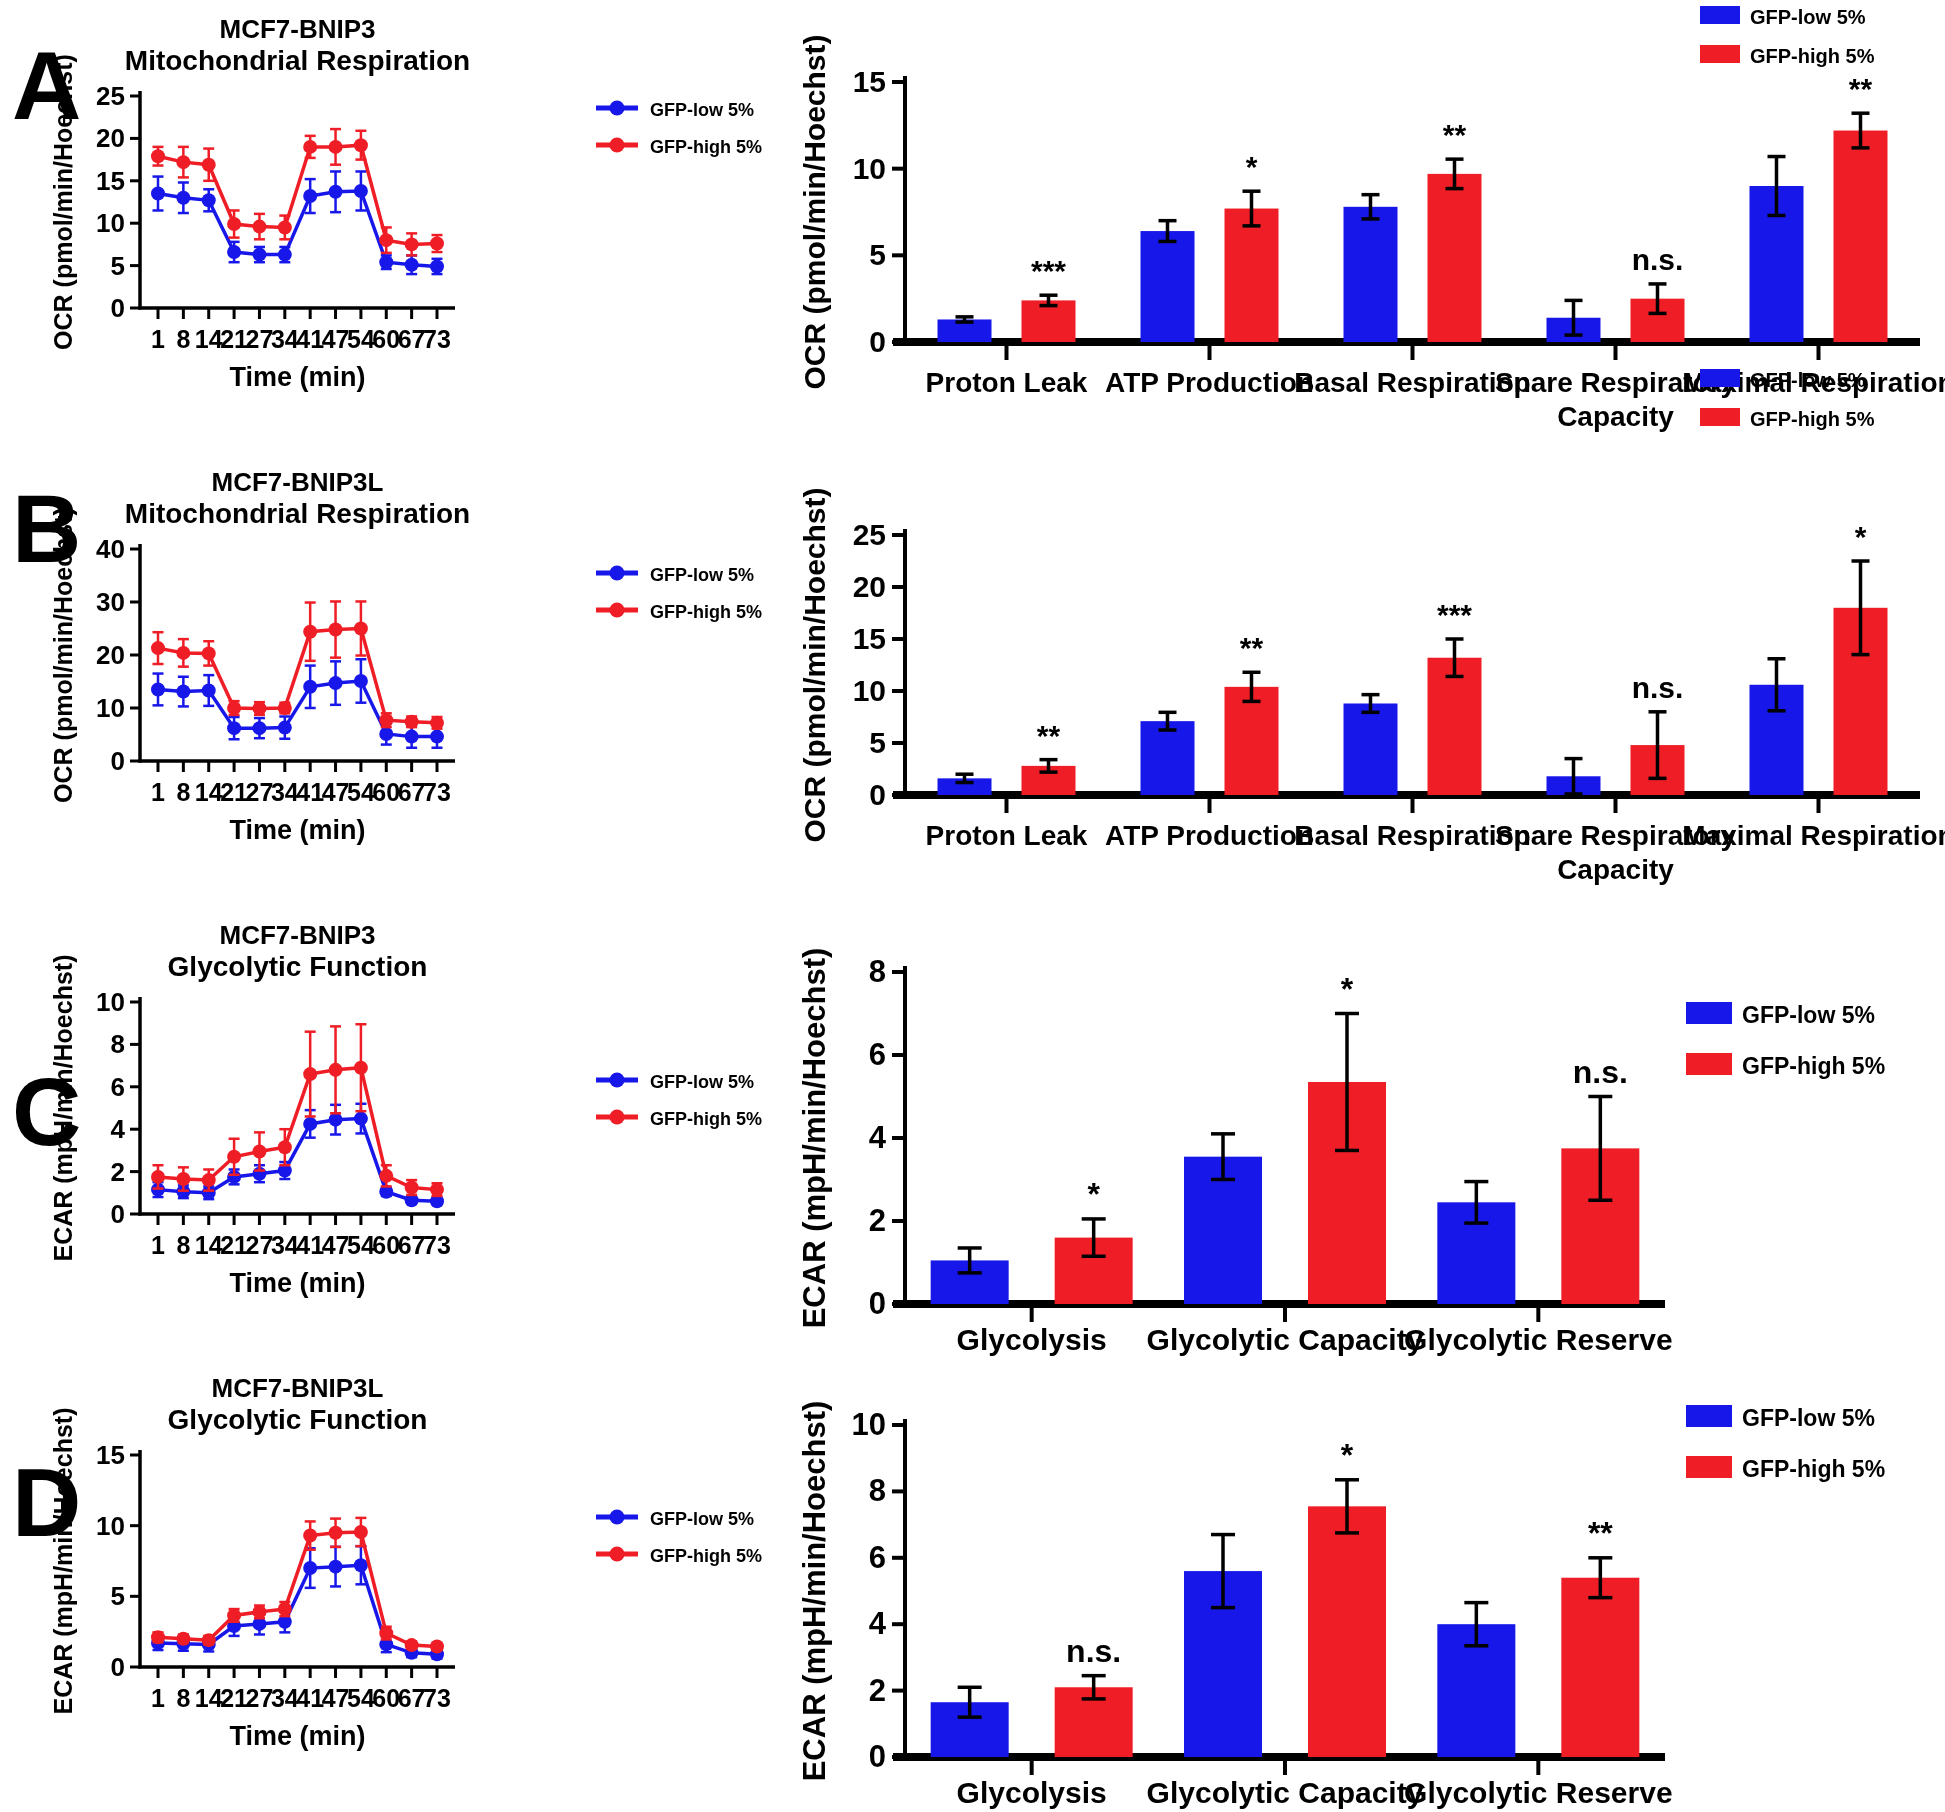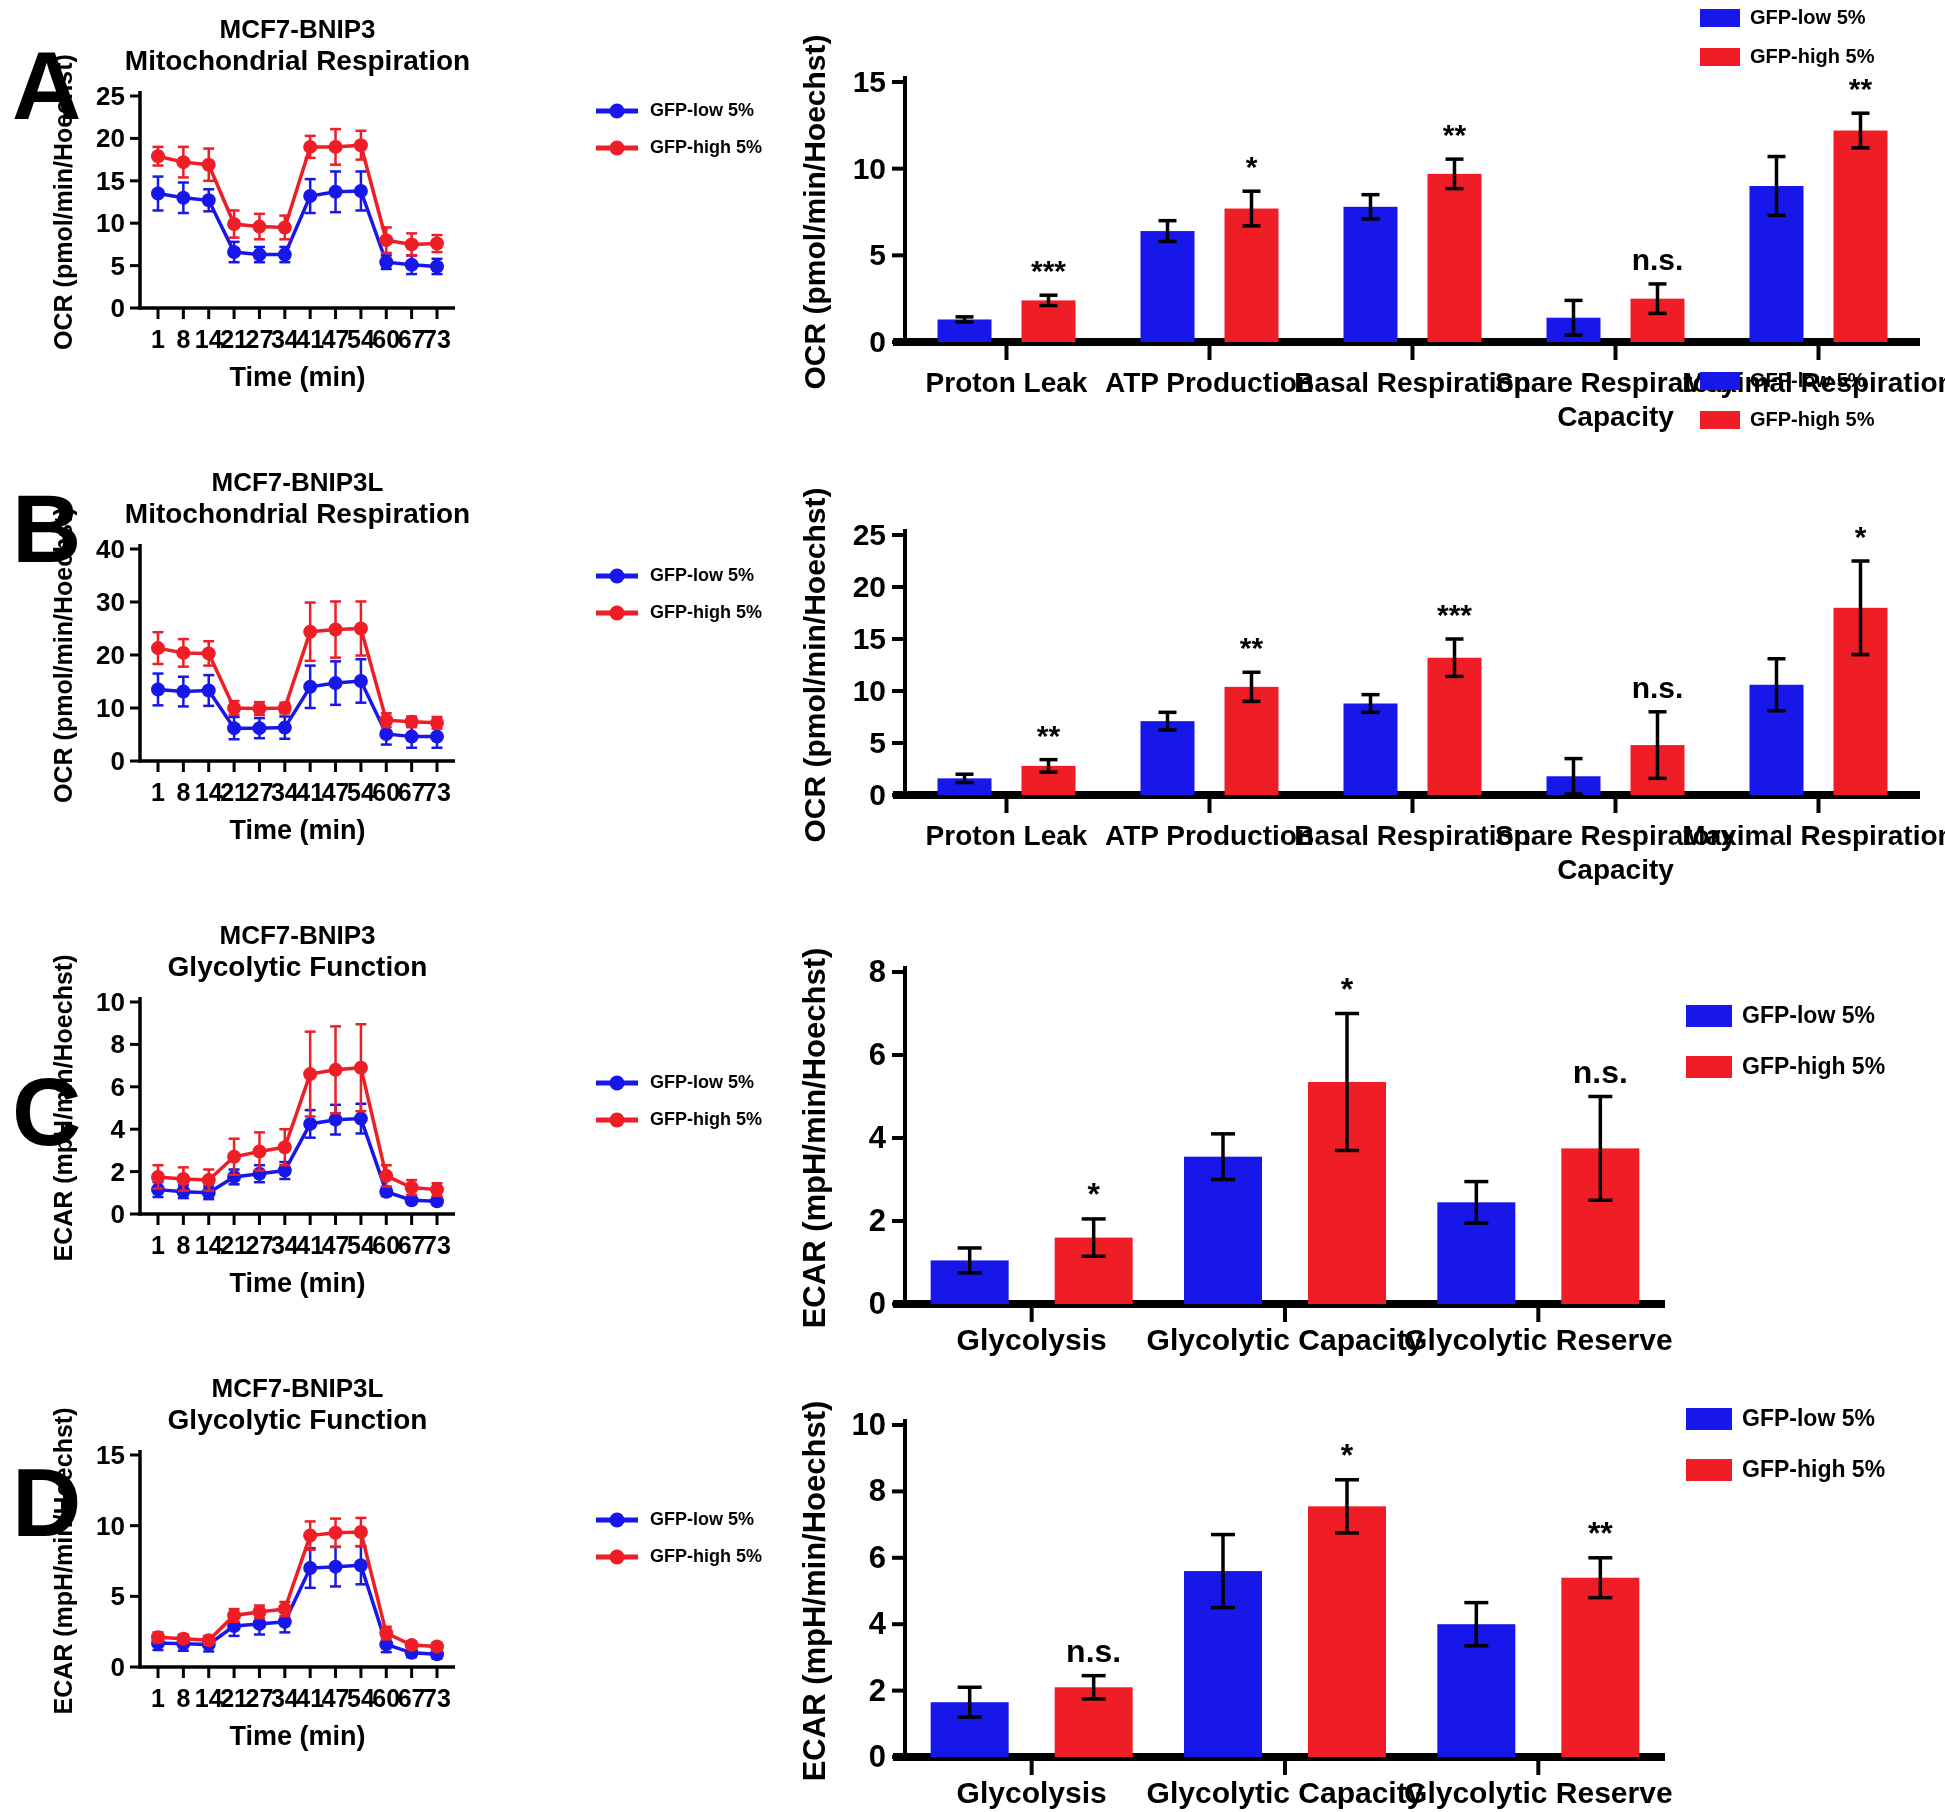--- a/index.html
+++ b/index.html
@@ -12,21 +12,21 @@
   .row-c .letter{top:158px}
   .row-d .letter{top:96px}
   svg.chart{position:absolute;top:0;display:block;}
   svg.line-svg{left:40px;width:470px;height:453px;}
   svg.bar-svg{left:650px;width:1295px;height:453px;}
   .line-legend{position:absolute;left:594px;display:flex;flex-direction:column;gap:16px;}
   .row-a .line-legend{top:100px}
   .row-b .line-legend{top:112px}
   .row-c .line-legend{top:166px}
   .row-d .line-legend{top:150px}
-  .legend-item{display:flex;align-items:center;gap:10px;}
+  .legend-item{display:flex;gap:10px;}
   .llabel{font-weight:bold;font-size:18px;color:#000;white-space:nowrap;}
   .lmark{width:46px;height:16px;display:inline-block;flex:0 0 auto;}
   .bar-legend{position:absolute;display:flex;flex-direction:column;gap:16px;}
   .bar-legend .swatch{display:inline-block;width:40px;height:18px;flex:0 0 auto;}
   .blabel{font-weight:bold;font-size:20px;color:#000;white-space:nowrap;}
   .bar-legend.big{gap:24px;}
   .bar-legend.big .swatch{width:46px;height:22px;}
   .bar-legend.big .blabel{font-size:23px;}
   .pos-a{left:1700px;top:6px;}
   .pos-b{left:1700px;top:-84px;}

